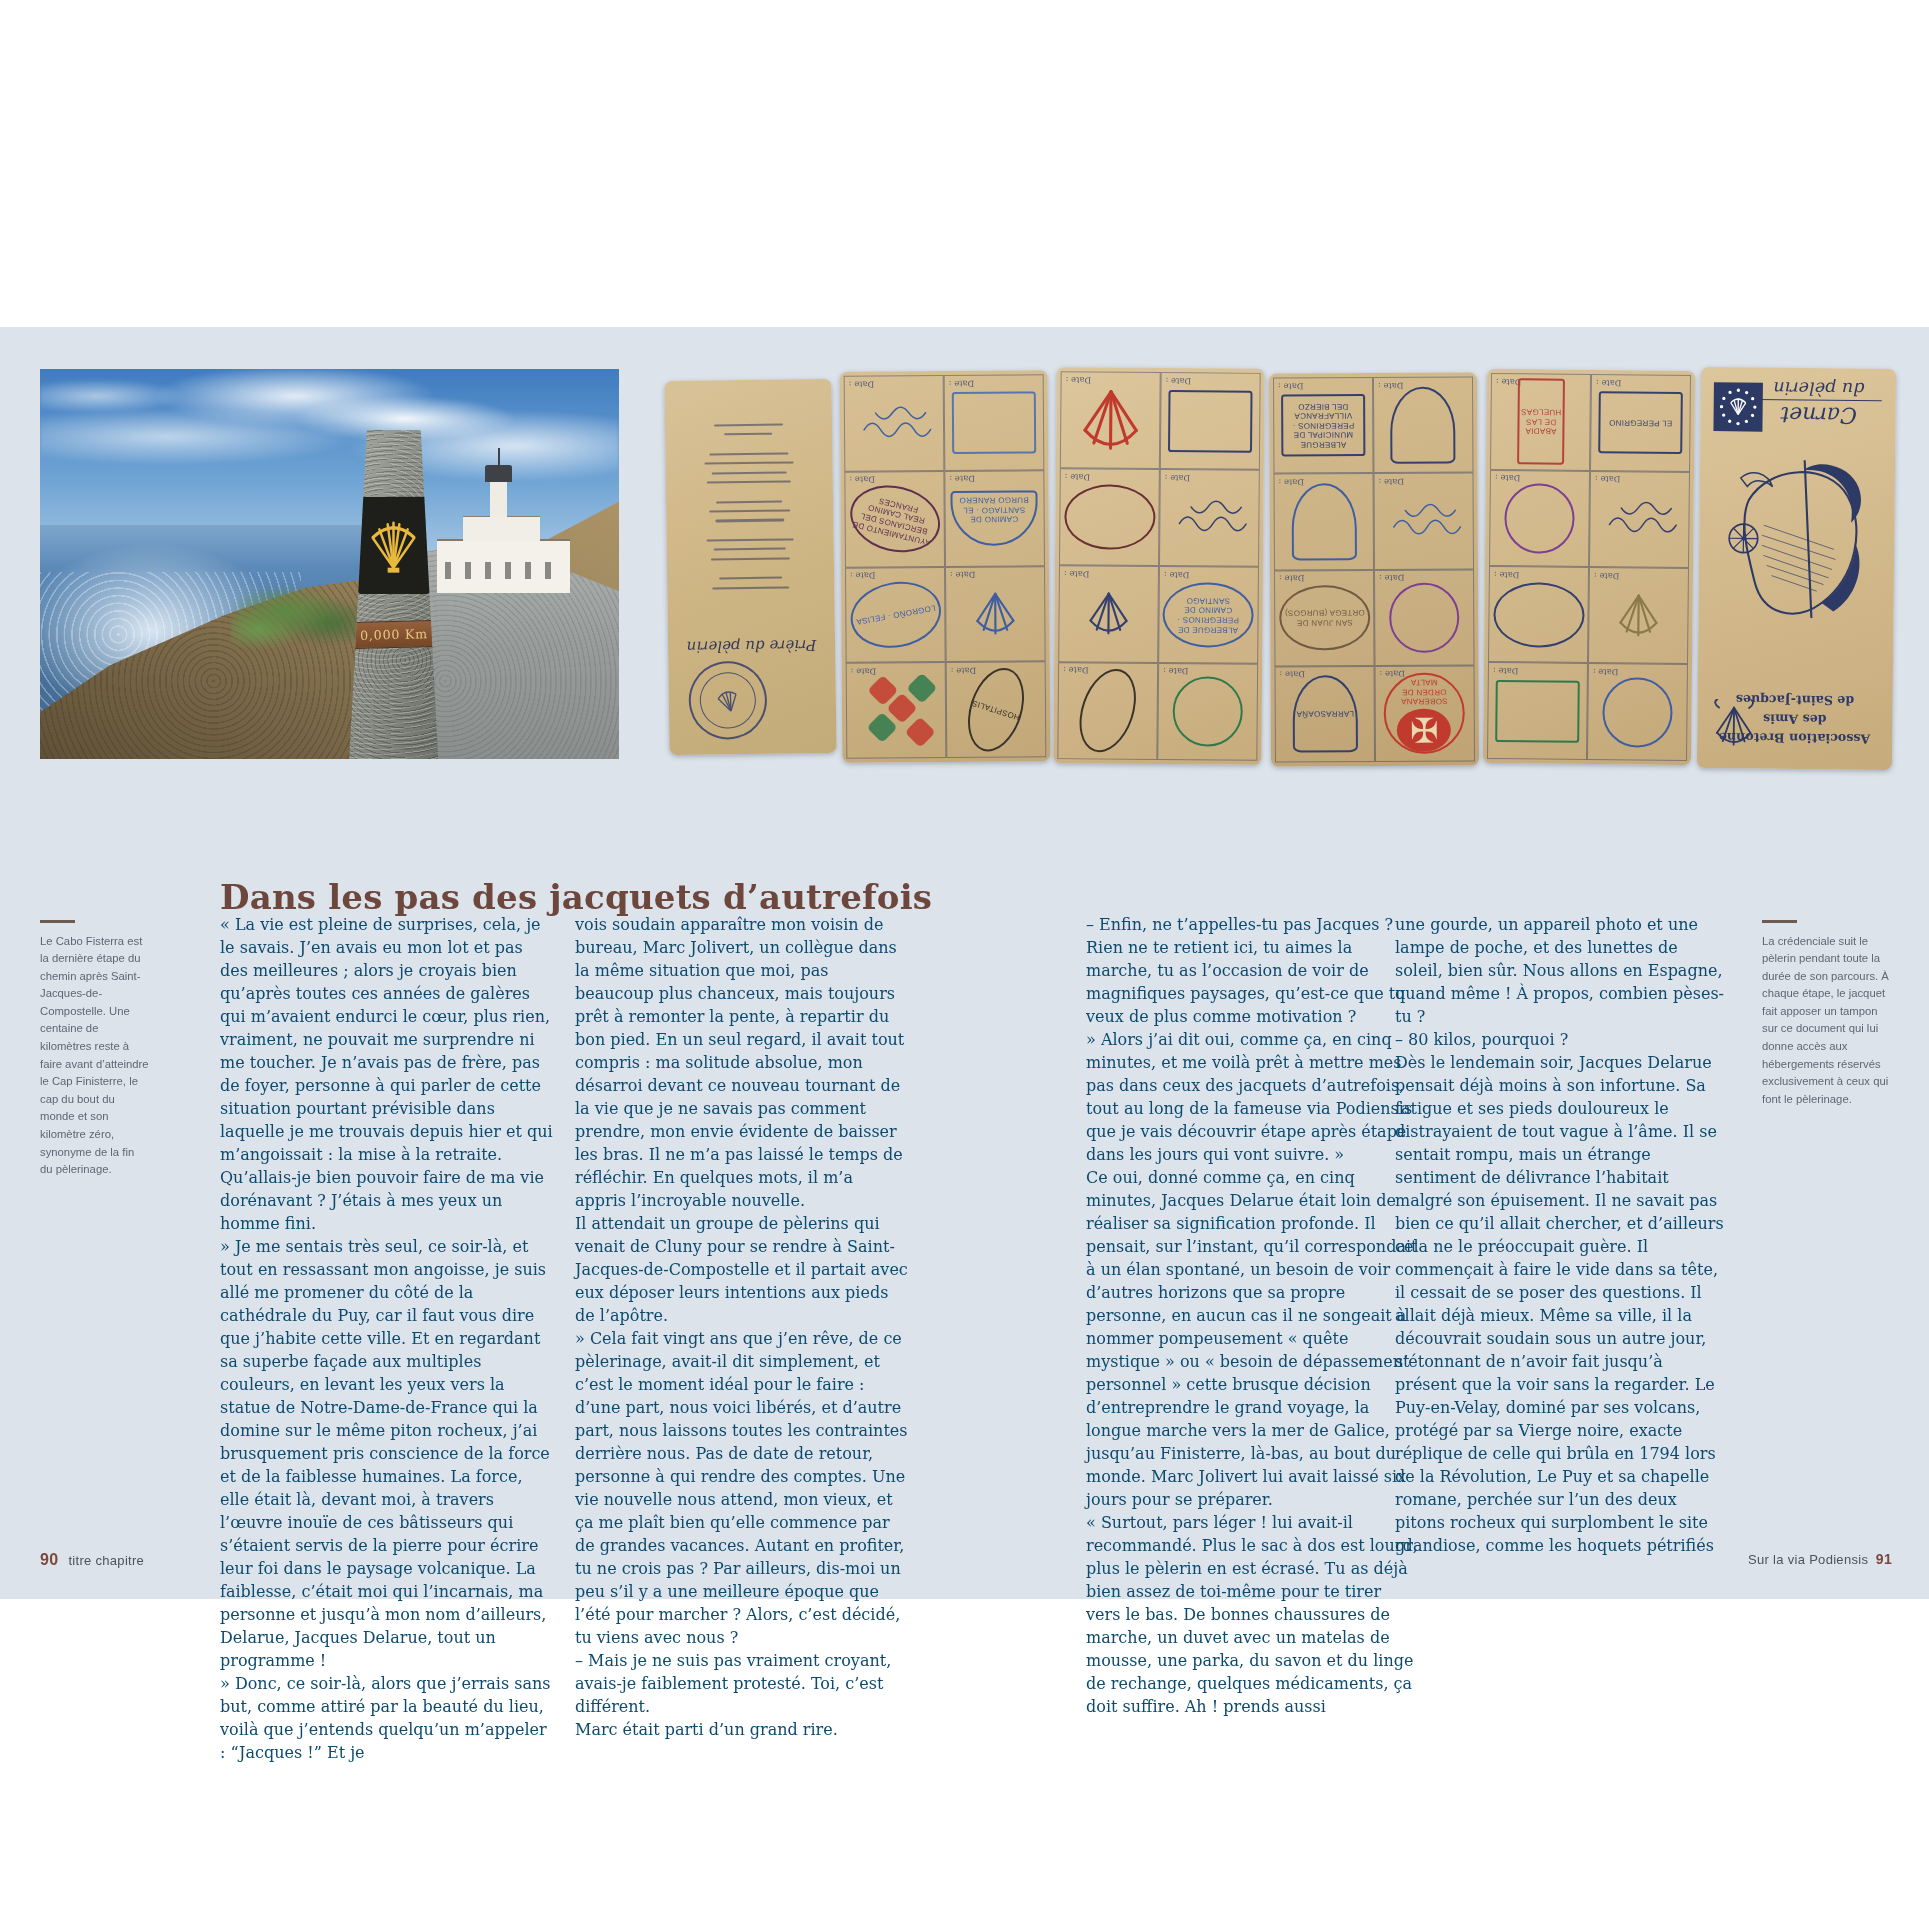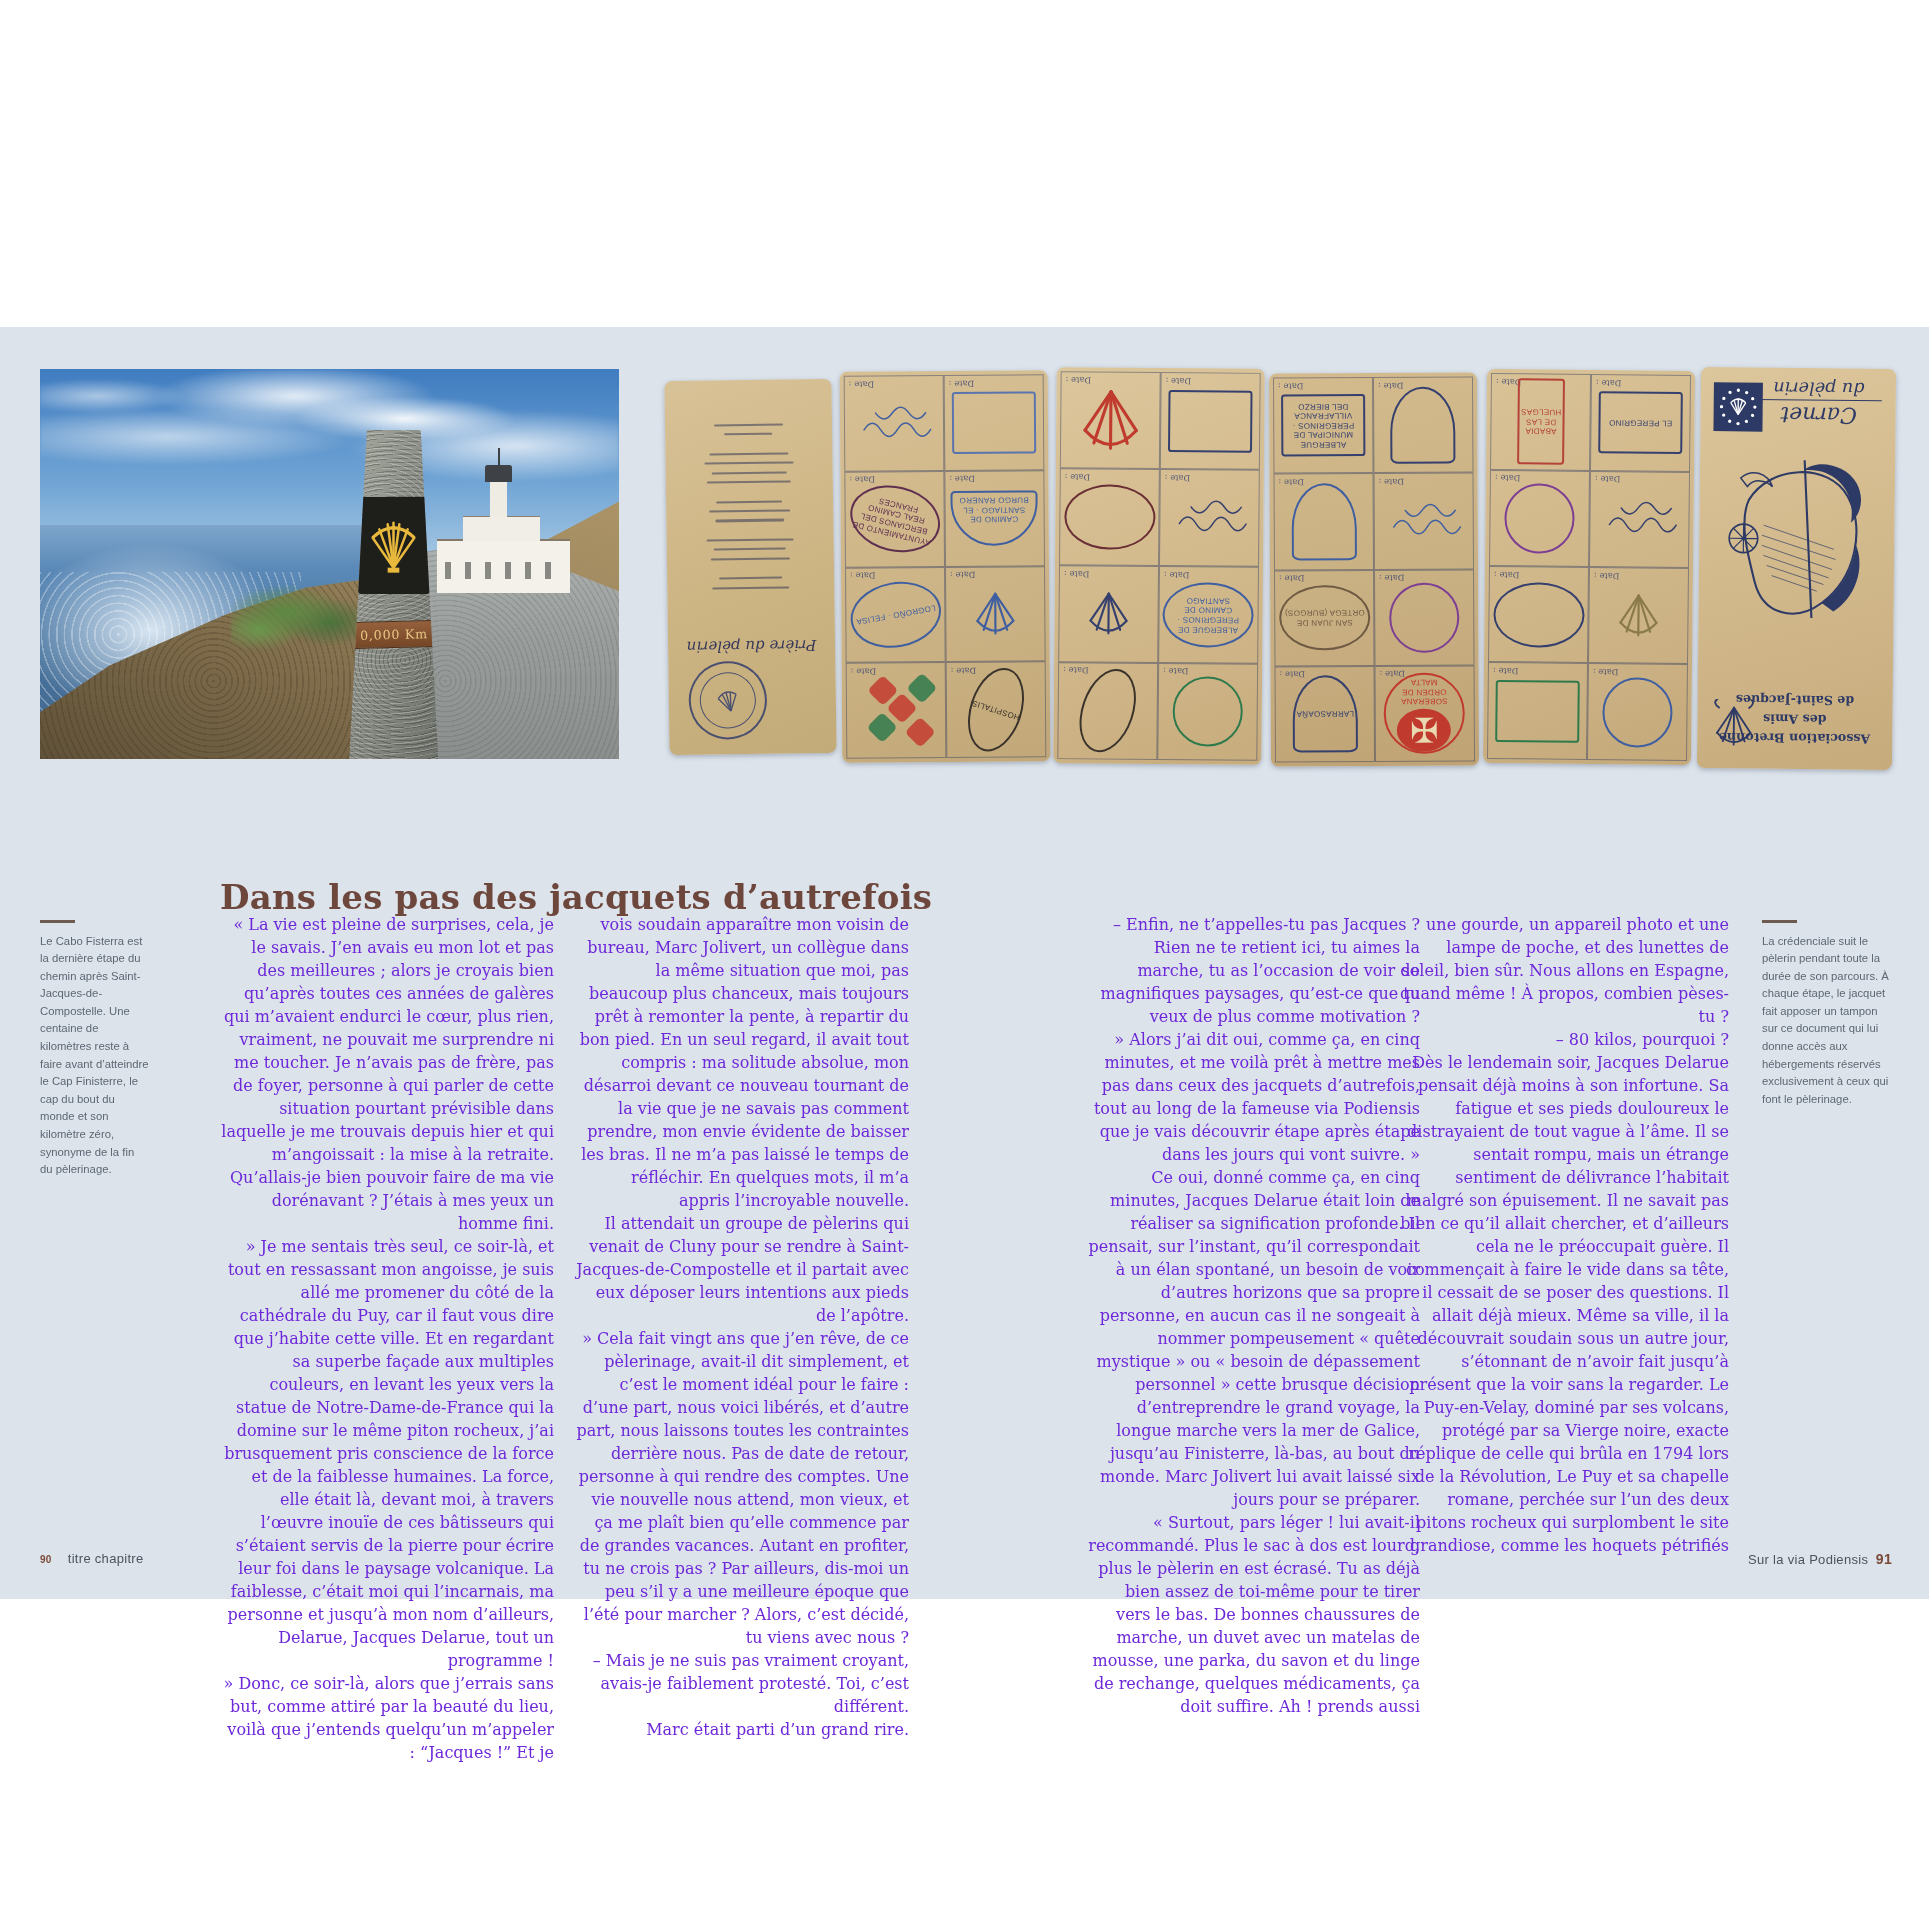--- a/index.html
+++ b/index.html
@@ -86,26 +86,26 @@
   .cover-title .l2{font-size:17.6px;border-top:1.7px solid #2e3a66;margin-top:1.7px;padding-top:1.7px;}
   .head-art{position:absolute;left:23.5px;top:82px;}
   .assoc{position:absolute;left:0;right:0;bottom:22px;text-align:center;transform:rotate(180deg);
     color:#2e3a66;font-family:"DejaVu Serif",serif;font-weight:bold;font-size:12.6px;line-height:1.5;}
   .shell-orn{position:absolute;left:13.4px;bottom:17px;transform:rotate(180deg);}
 
   
   .title{position:absolute;left:220px;top:854px;font-family:"DejaVu Serif",serif;font-weight:bold;
     font-size:34px;color:#6d463c;letter-spacing:0.2px;}
   .col{position:absolute;top:913px;width:334px;font-family:"DejaVu Serif",serif;font-size:16px;
-    line-height:23px;color:#6d28d9;text-align:right;}
+    line-height:23px;color:#0c4a6e;}
   .col p{margin:0;}
   .note{position:absolute;top:920px;font-size:11.3px;line-height:17.6px;color:#5d6773;}
   .note .rule{width:35px;height:2.5px;background:#6d5a50;margin-bottom:10px;}
   .footer-left{position:absolute;left:40px;top:1551px;font-size:13px;color:#4a545e;letter-spacing:0.3px;}
-  .footer-left b{color:#7a4938;margin-right:16px;font-size:10px;}
+  .footer-left b{color:#7a4938;margin-right:10px;font-size:16px;}
   .footer-right{position:absolute;right:38px;top:1551px;font-size:13px;color:#4a545e;letter-spacing:0.3px;text-align:right;}
   .footer-right b{color:#7a4938;margin-left:7.6px;font-size:14px;text-align:center;}
 </style>
 </head>
 <body>
 
 <div class="page">
   <div class="band"></div>
 
   <div class="photo">

